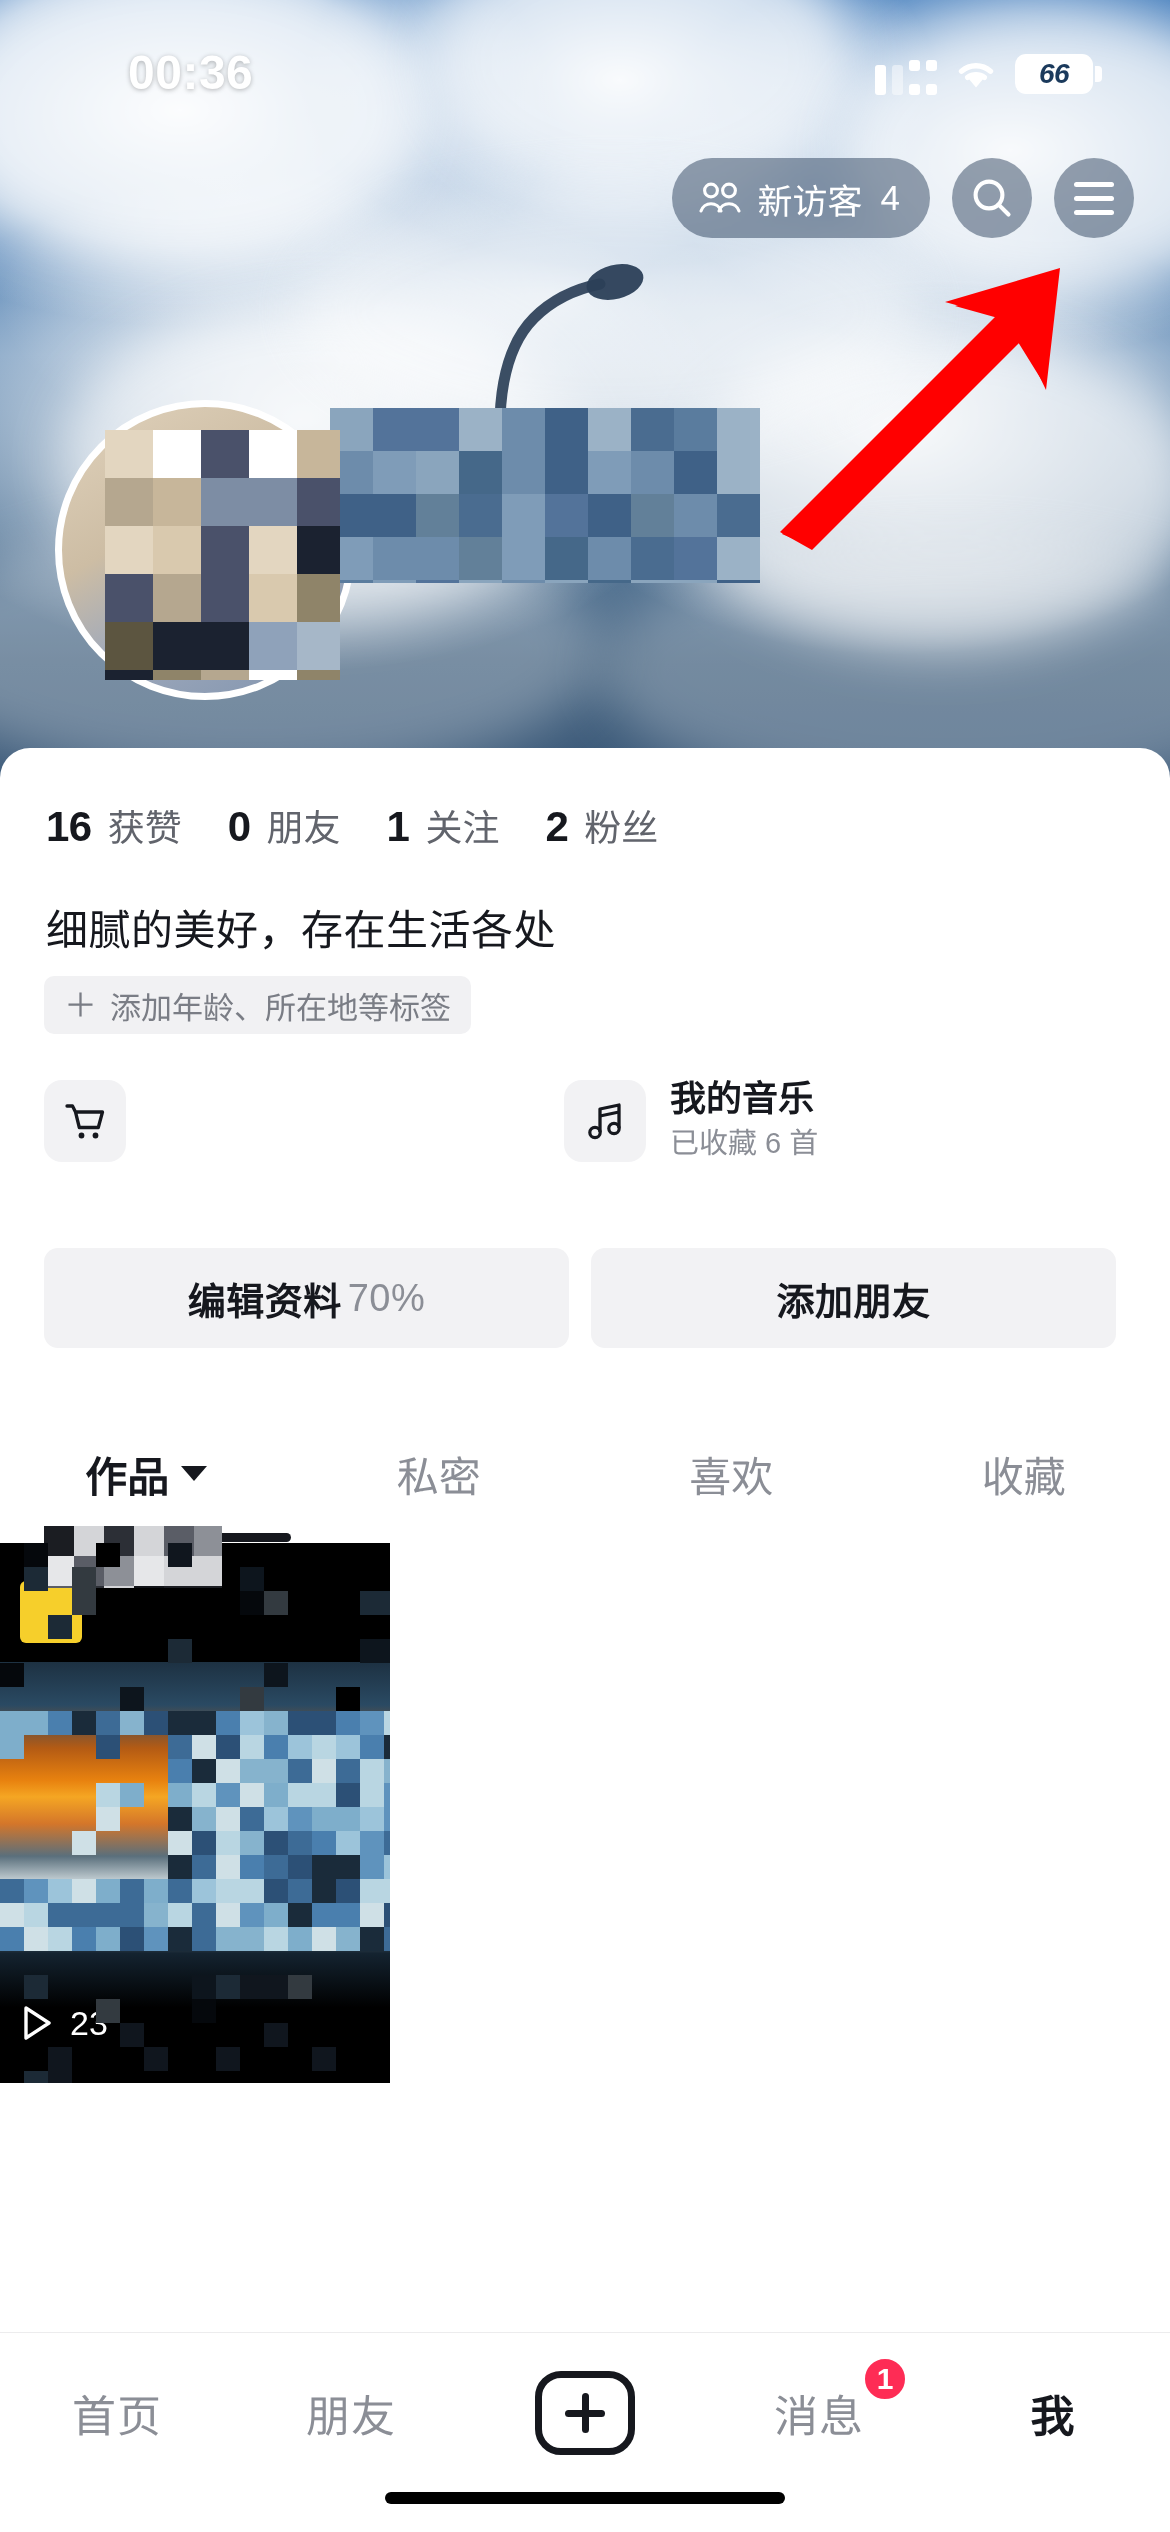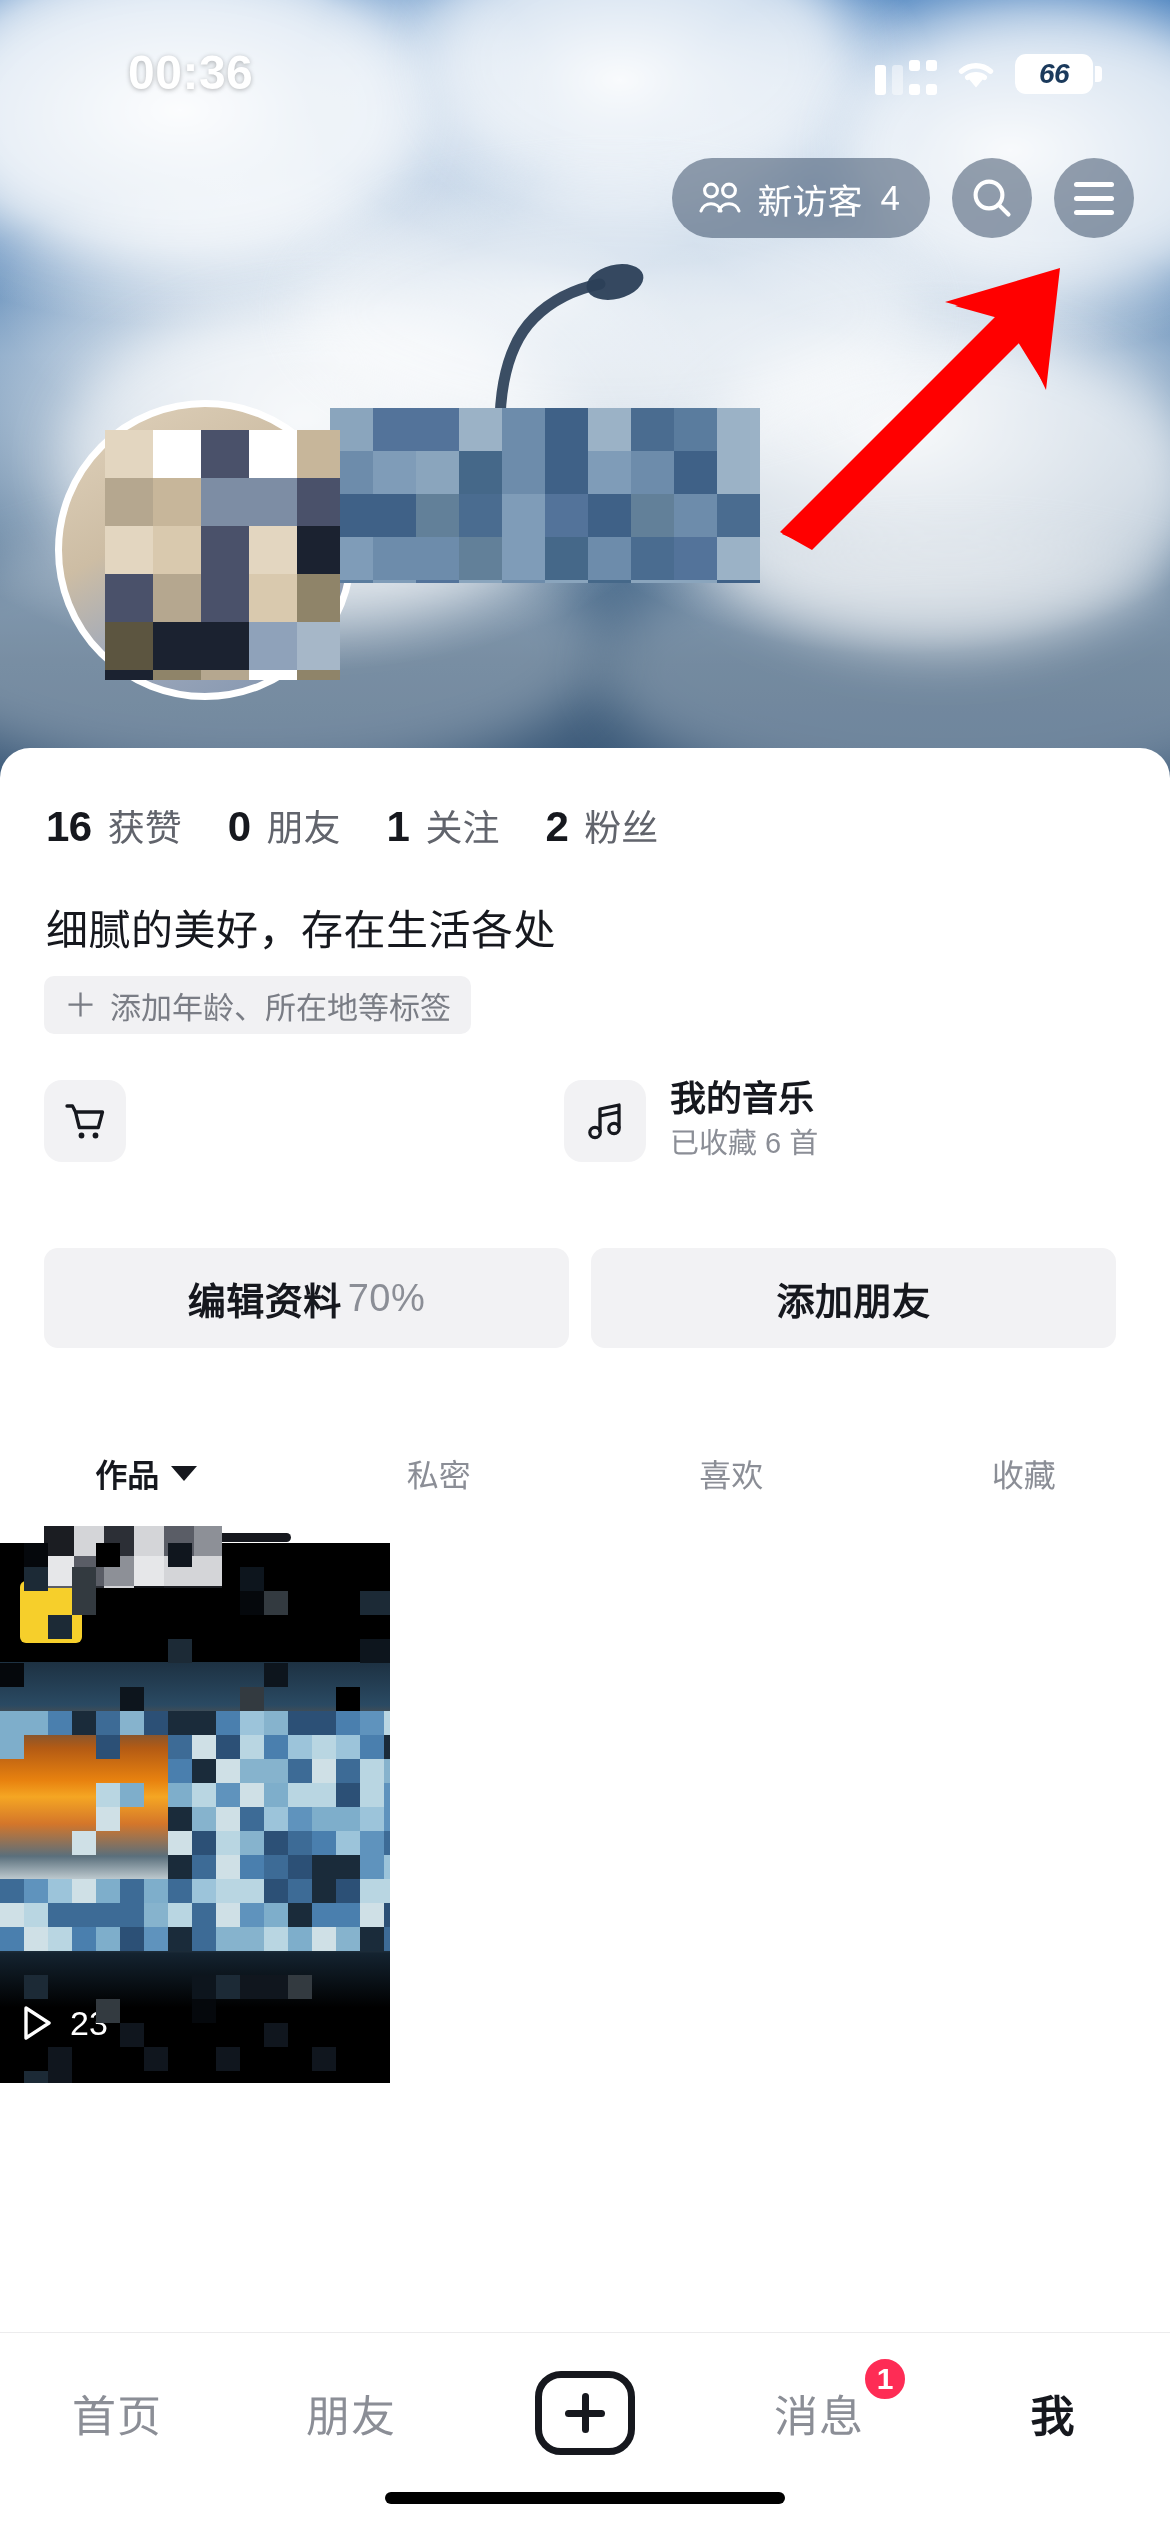--- a/index.html
+++ b/index.html
@@ -120,21 +120,21 @@
   .act{
     width:525px; height:100px; background:#f2f2f4; border-radius:14px;
     display:flex; align-items:center; justify-content:center;
     font-size:38px; font-weight:700; color:#16181e; letter-spacing:.5px;
   }
   .act .pct{ font-weight:400; color:#8b8e96; margin-left:6px; }
 
   
   .tabs{ position:absolute; left:0; top:660px; width:1170px; height:130px; display:flex; }
   .tab{ flex:1; display:flex; align-items:center; justify-content:center; gap:12px; position:relative; }
-  .tab .lbl{ font-size:32px; color:#8b8e96; font-weight:400; }
+  .tab .lbl{ font-size:42px; color:#8b8e96; font-weight:400; }
   .tab.active .lbl{ color:#16181e; font-weight:700; }
   .caret{ width:0;height:0;border-left:13px solid transparent;border-right:13px solid transparent;border-top:15px solid #16181e; }
   .tab-underline{ position:absolute; left:66px; top:785px; width:225px; height:9px; background:#16181e; border-radius:5px; }
 
   
   .grid{ position:absolute; left:0; top:795px; width:1170px; height:540px; display:flex; }
   .vcell{ width:390px; height:540px; position:relative; overflow:hidden; background:#000; }
   .vthumb{
     position:absolute; inset:0;
     background:

